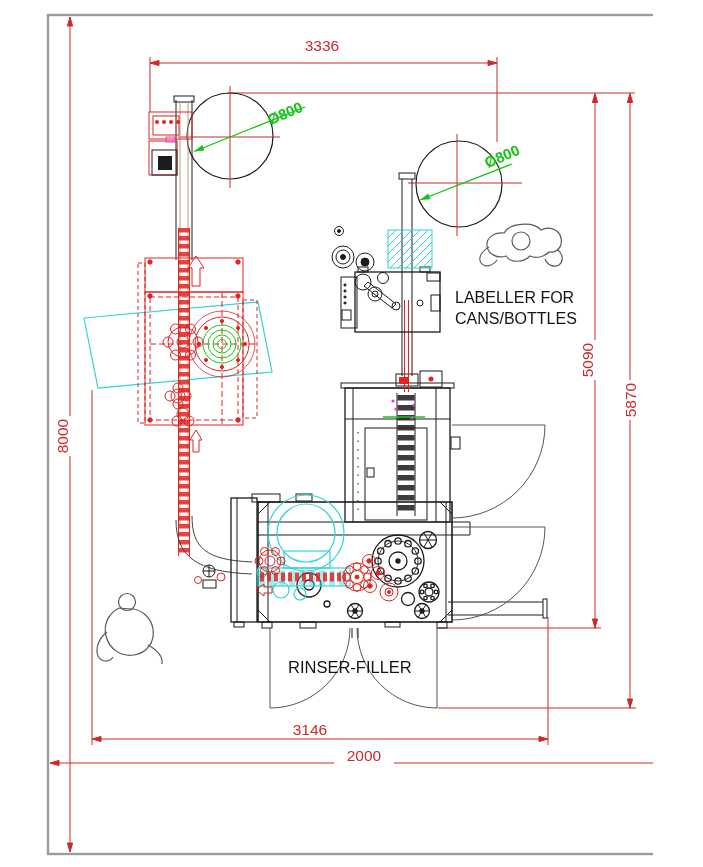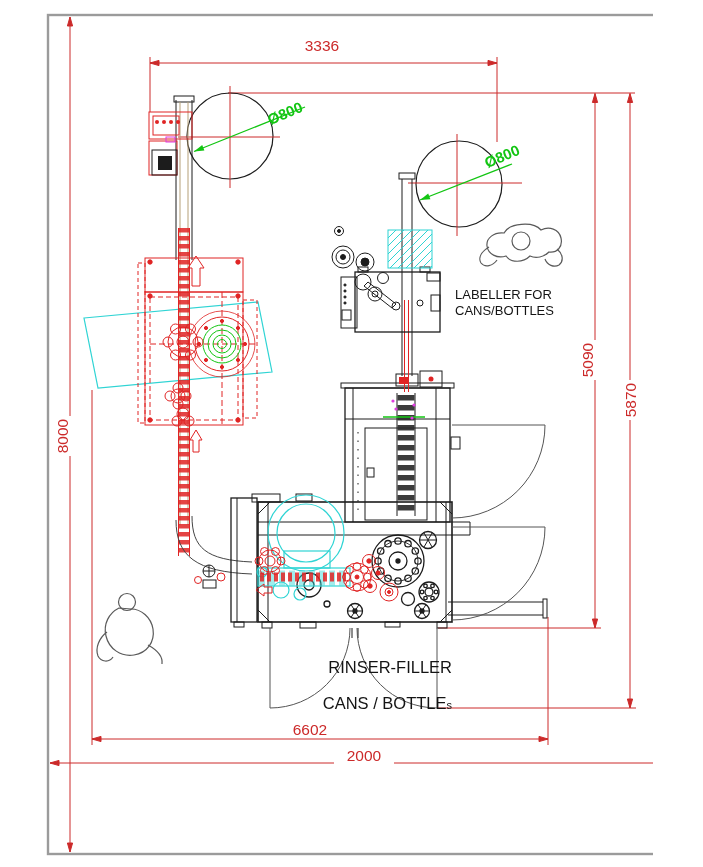--- a/index.html
+++ b/index.html
@@ -4,22 +4,22 @@
 <style>
   html,body{margin:0;padding:0;background:#fff;}
   #stage{position:relative;width:653px;height:867px;background:#fff;overflow:hidden;
          font-family:"Liberation Sans",sans-serif;}
   #stage svg{position:absolute;left:0;top:0;}
   .lbl{position:absolute;white-space:pre-line;}
   .dim{color:#cc2a2a;font-size:15.5px;background:#fff;line-height:16px;text-align:center;}
   .rot{transform:rotate(-90deg);transform-origin:center center;}
   .dia{color:#12c512;font-size:15px;background:transparent;transform:rotate(-23deg);
        transform-origin:center center;font-weight:600;}
-  .mach{color:#141414;font-size:13px;line-height:16px;}
-  .center{text-align:right;}
+  .mach{color:#141414;font-size:16px;line-height:21px;}
+  .center{text-align:left;}
   .sub{font-size:11px;}
 </style>
 </head>
 <body>
 
 <div id="stage">
 
 <svg width="703" height="867" viewBox="0 0 703 867">
 
   <g stroke="#9b9b9b" fill="none">
@@ -377,30 +377,29 @@
 </svg>
 
   <div class="lbl dim" style="left:292px;top:38px;width:60px;">3336</div>
 
   <div class="lbl dim rot" style="left:43px;top:428px;width:40px;">8000</div>
 
   <div class="lbl dim rot" style="left:568px;top:352px;width:40px;">5090</div>
 
   <div class="lbl dim rot" style="left:611px;top:392px;width:40px;">5870</div>
 
-  <div class="lbl dim" style="left:280px;top:722px;width:60px;">6602</div>
+  <div class="lbl dim" style="left:280px;top:722px;width:60px;">3146</div>
 
   <div class="lbl dim" style="left:334px;top:748px;width:60px;">2000</div>
 
   <div class="lbl dia" style="left:266px;top:102px;width:50px;">Ø800</div>
 
   <div class="lbl dia" style="left:483px;top:145px;width:50px;">Ø800</div>
 
   <div class="lbl mach" style="left:455px;top:287px;width:140px;">LABELLER FOR
 CANS/BOTTLES</div>
 
 
   <div class="lbl mach center" style="left:288px;top:640px;width:164px;font-size:16.5px;line-height:18px;">
     <div>RINSER-FILLER</div>
-    <div><span>CANS / BOTTLE</span><span class="sub">s</span></div>
   </div>
 
 </div>
 
 </body></html>

